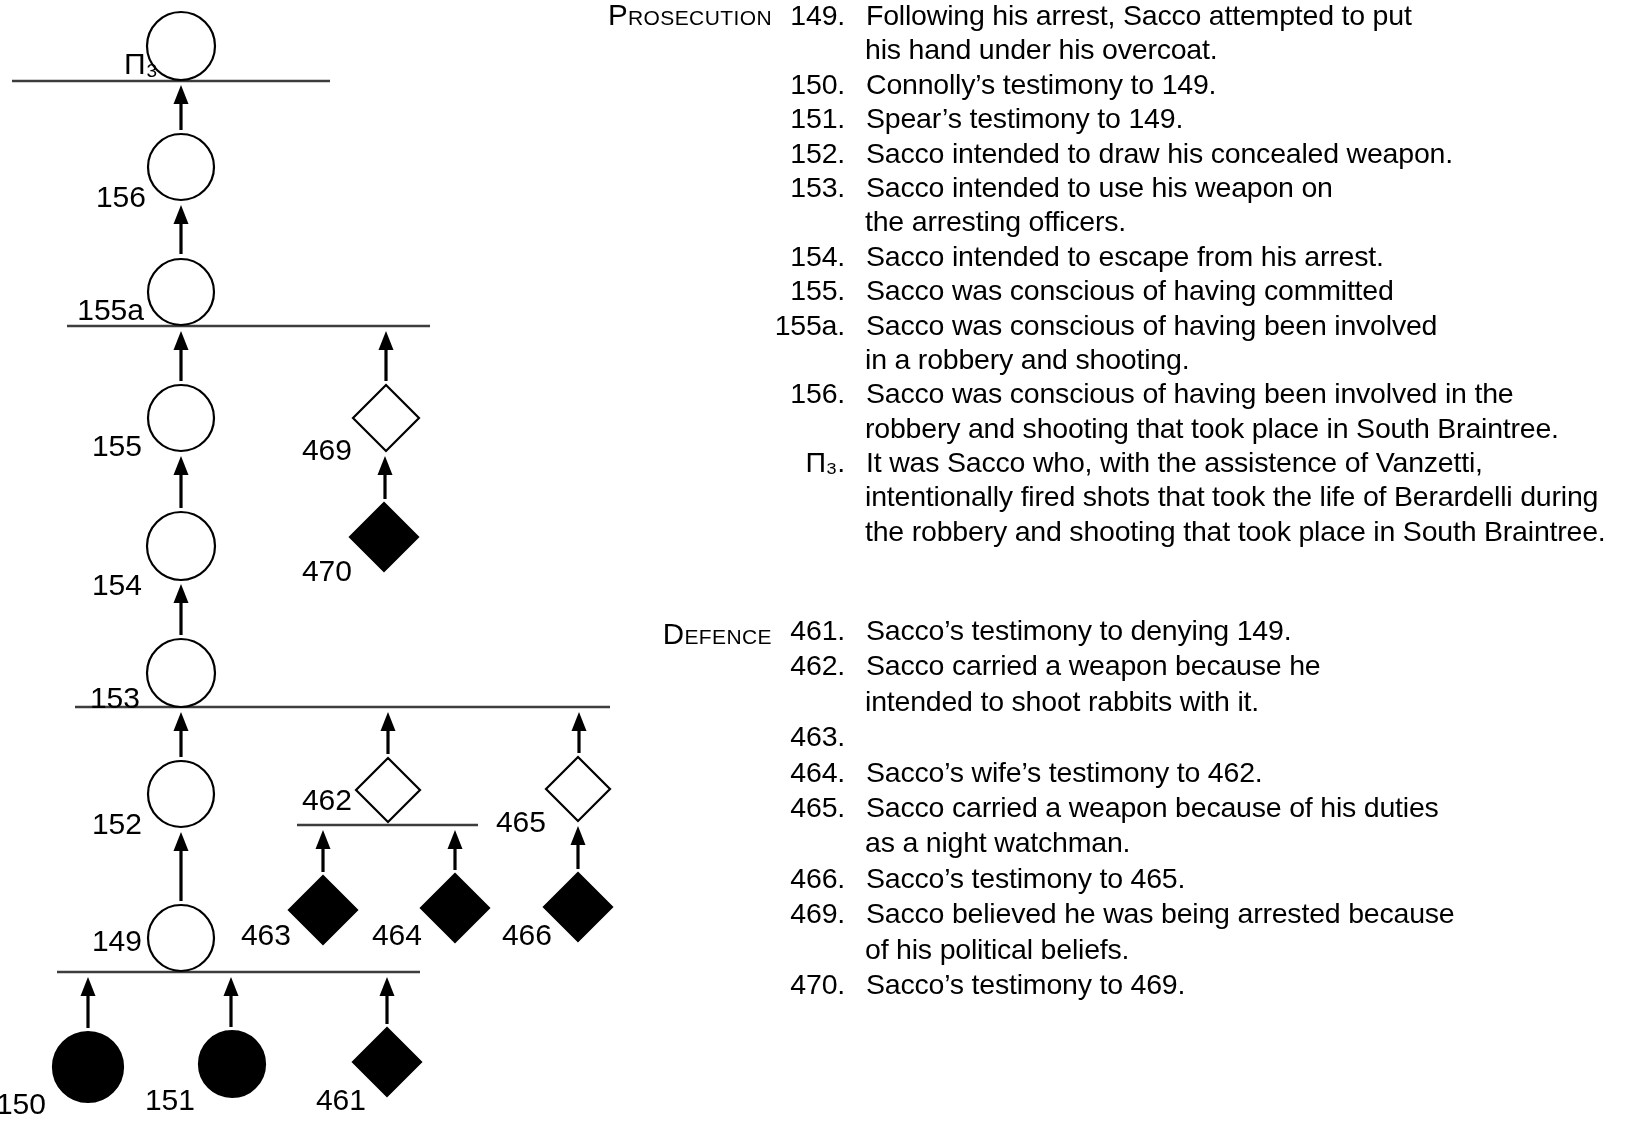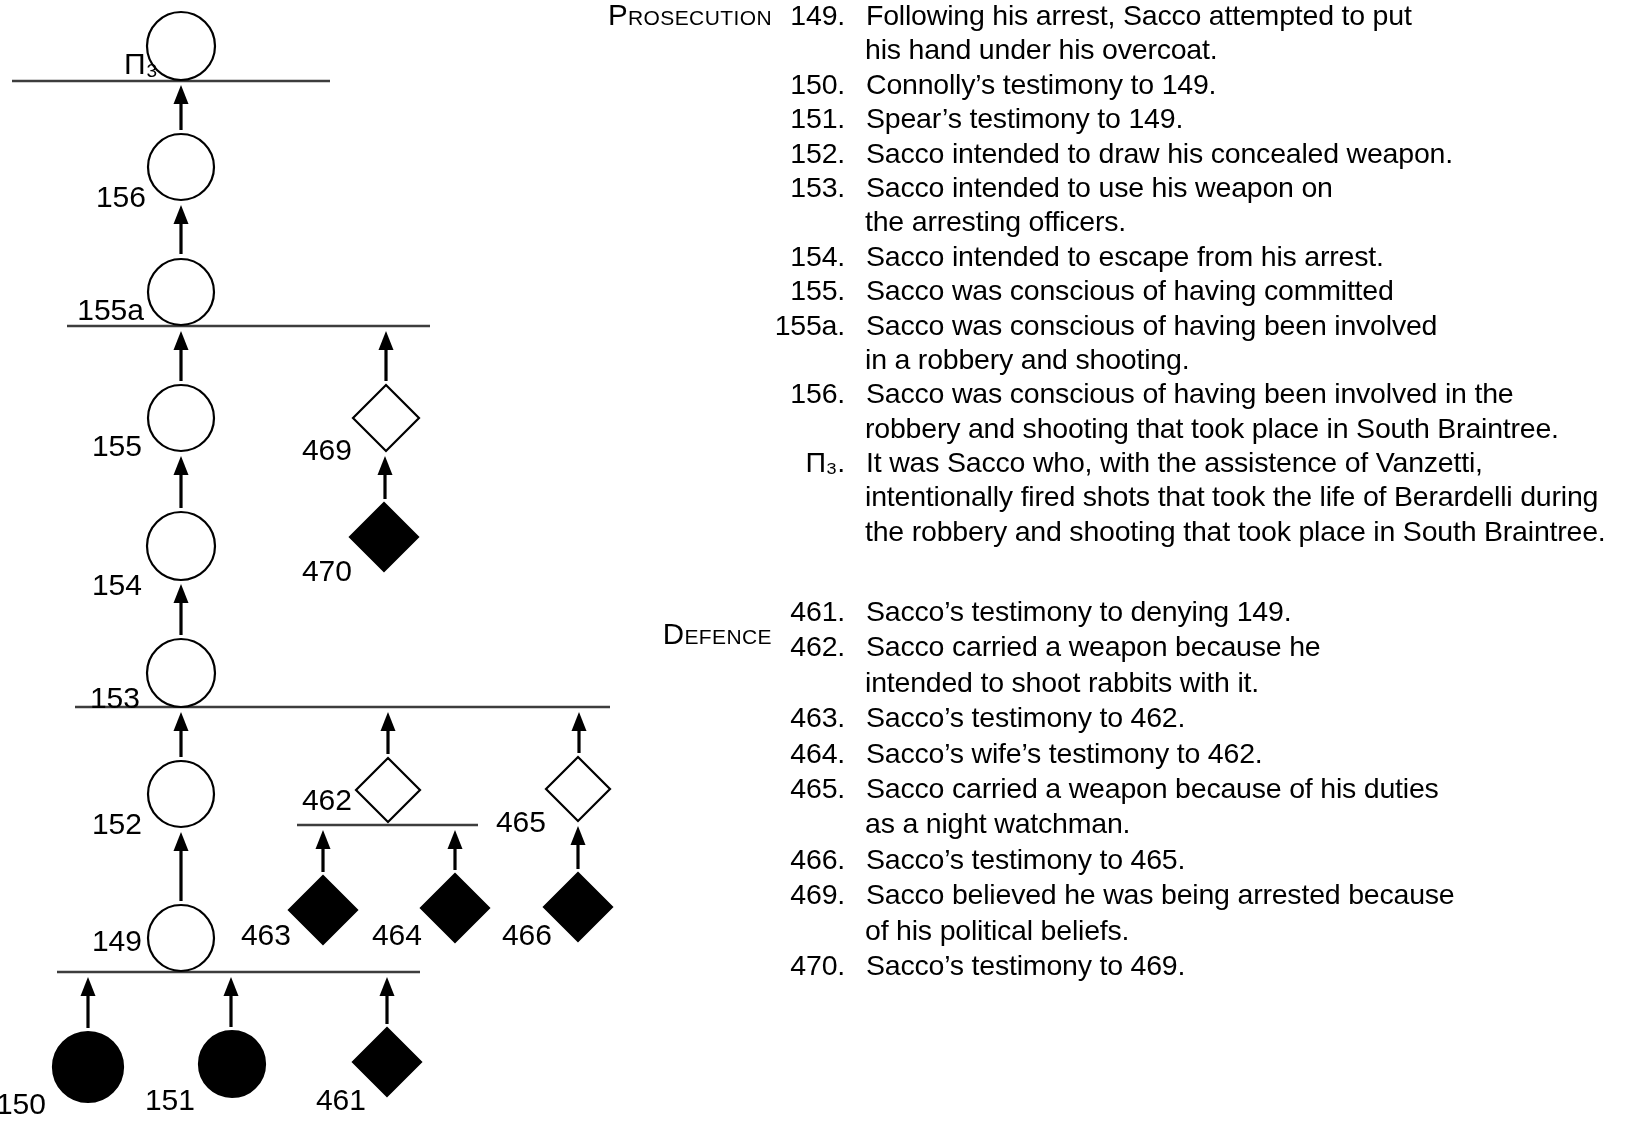--- a/index.html
+++ b/index.html
@@ -24,21 +24,21 @@
   
   .heading{
     position:absolute;left:594px;width:178px;text-align:right;
     font-variant:small-caps;font-size:29.5px;letter-spacing:.4px;
     white-space:nowrap;
   }
   .pros-heading{top:-2px;height:34.4px;line-height:34.4px;}
   .def-heading{top:616px;height:35.4px;line-height:35.4px;}
   .list{position:absolute;left:752px;width:889px;}
   .list.pros{top:-2px;}
-  .list.def{top:594px;}
+  .list.def{top:613px;}
   .row{display:flex;align-items:flex-start;}
   .pros .row{height:34.4px;line-height:34.4px;}
   .def .row{height:35.4px;line-height:35.4px;}
   .num{width:93px;flex:none;text-align:right;font-size:28.5px;letter-spacing:-0.2px;}
   .txt{margin-left:21px;font-size:28.5px;letter-spacing:-0.2px;white-space:nowrap;}
   .txt.cont{margin-left:20px;}
 </style>
 </head>
 <body>
 
@@ -197,21 +197,20 @@
     <div class="row">
       <div class="num">462.</div>
       <div class="txt">Sacco carried a weapon because he</div>
     </div>
     <div class="row">
       <div class="num"></div>
       <div class="txt cont">intended to shoot rabbits with it.</div>
     </div>
     <div class="row">
       <div class="num">463.</div>
-      <div class="txt">Sacco’s testimony to 462.</div>
     </div>
     <div class="row">
       <div class="num">464.</div>
       <div class="txt">Sacco’s wife’s testimony to 462.</div>
     </div>
     <div class="row">
       <div class="num">465.</div>
       <div class="txt">Sacco carried a weapon because of his duties</div>
     </div>
     <div class="row">

